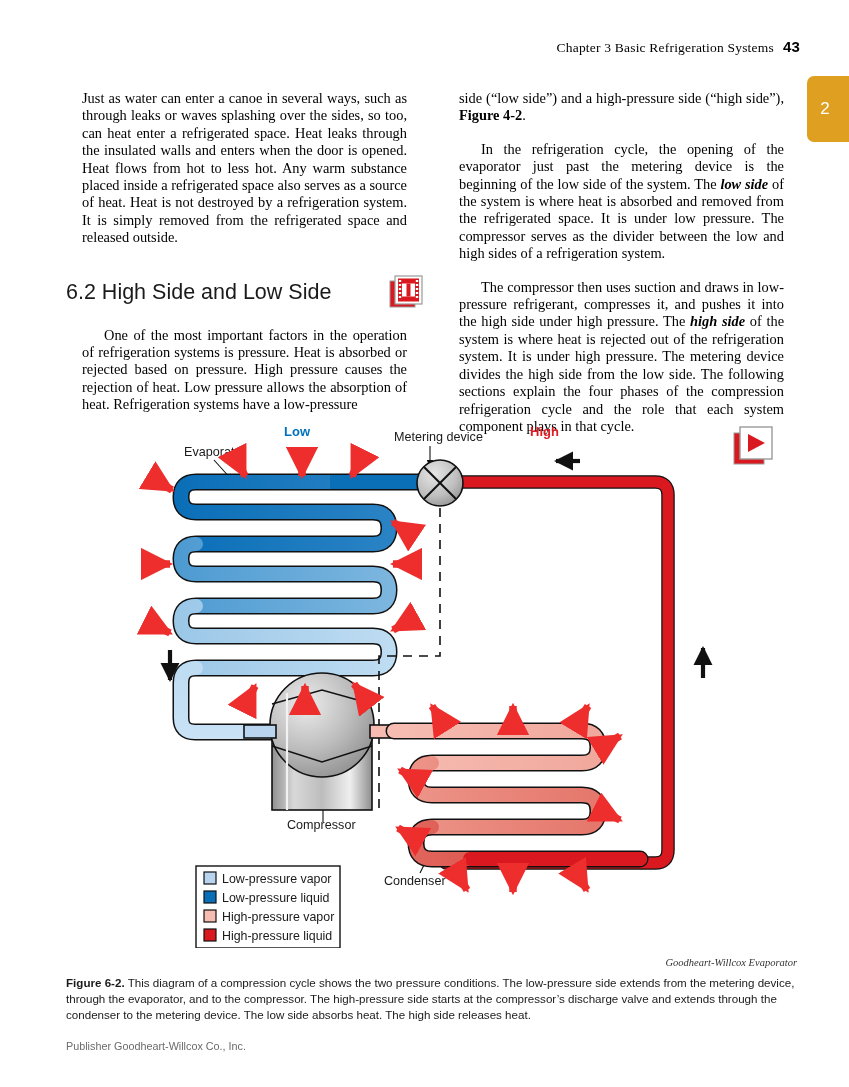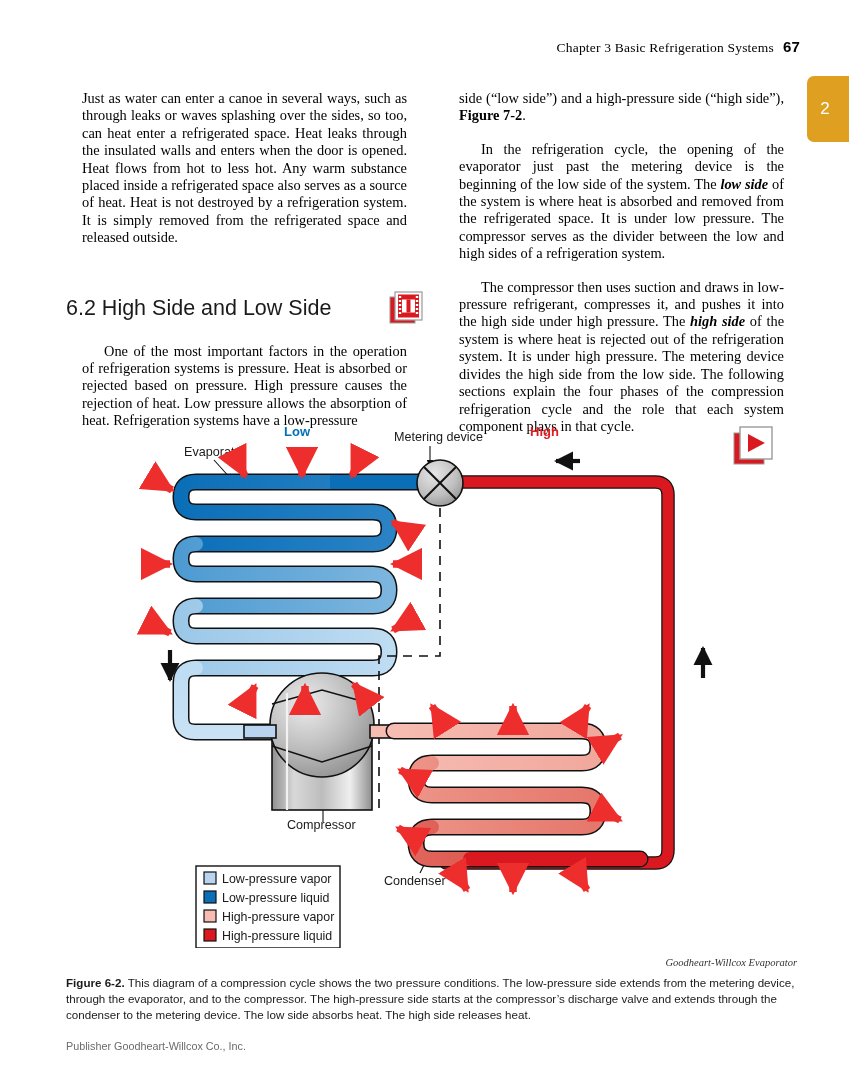--- a/index.html
+++ b/index.html
@@ -74,21 +74,21 @@
     margin: 16px;
     hyphens: manual;
   }
   .para.indent { text-indent: 22px; }
   .para b { font-weight: bold; }
   .para i { font-style: italic; font-weight: bold; }
 
   
   #section-head-row {
     position: relative;
-    margin-top: 44px;
+    margin-top: 28px;
     margin-bottom: 14px;
     height: 36px;
   }
   #section-heading {
     font-family: "Liberation Sans", sans-serif;
     font-size: 21.5px;
     font-weight: normal;
     color: #1a1a1a;
     line-height: 34px;
     margin: 0;
@@ -166,21 +166,21 @@
   .legend-text {
     font-family: "Liberation Sans", sans-serif;
     font-size: 12.4px;
     fill: #1a1a1a;
   }
 </style>
 </head>
 <body>
 
 <div id="running-head">
-  <span>Chapter 3 Basic Refrigeration Systems</span><span class="page-no">67</span>
+  <span>Chapter 3 Basic Refrigeration Systems</span><span class="page-no">43</span>
 </div>
 
 <div id="thumb-tab">
   <span>2</span>
 </div>
 
 <div id="col-left">
   <p class="para">Just as water can enter a canoe in several ways, such as through leaks or waves splashing over the sides, so too, can heat enter a refrigerated space. Heat leaks through the insulated walls and enters when the door is opened. Heat flows from hot to less hot. Any warm substance placed inside a refrigerated space also serves as a source of heat. Heat is not destroyed by a refrigeration system. It is simply removed from the refrigerated space and released outside.</p>
 
   <div id="section-head-row">
@@ -207,21 +207,21 @@
           <rect x="26.8" y="21" width="2.4" height="2"></rect>
         </g>
       </svg>
     </span>
   </div>
 
   <p class="para indent">One of the most important factors in the operation of refrigeration systems is pressure. Heat is absorbed or rejected based on pressure. High pressure causes the rejection of heat. Low pressure allows the absorption of heat. Refrigeration systems have a low-pressure</p>
 </div>
 
 <div id="col-right">
-  <p class="para"><span>side (“low side”) and a high-pressure side (“high side”), </span><b>Figure 7-2</b><span>.</span></p>
+  <p class="para"><span>side (“low side”) and a high-pressure side (“high side”), </span><b>Figure 4-2</b><span>.</span></p>
 
   <p class="para indent"><span>In the refrigeration cycle, the opening of the evaporator just past the metering device is the beginning of the low side of the system. The </span><i>low side</i><span> of the system is where heat is absorbed and removed from the refrigerated space. It is under low pressure. The compressor serves as the divider between the low and high sides of a refrigeration system.</span></p>
 
   <p class="para indent"><span>The compressor then uses suction and draws in low-pressure refrigerant, compresses it, and pushes it into the high side under high pressure. The </span><i>high side</i><span> of the system is where heat is rejected out of the refrigeration system. It is under high pressure. The metering device divides the high side from the low side. The following sections explain the four phases of the compression refrigeration cycle and the role that each system component plays in that cycle.</span></p>
 </div>
 
 <div id="figure-wrap">
 
   <span id="play-icon">
     <svg width="40" height="40" viewBox="0 0 40 40" xmlns="http://www.w3.org/2000/svg">

